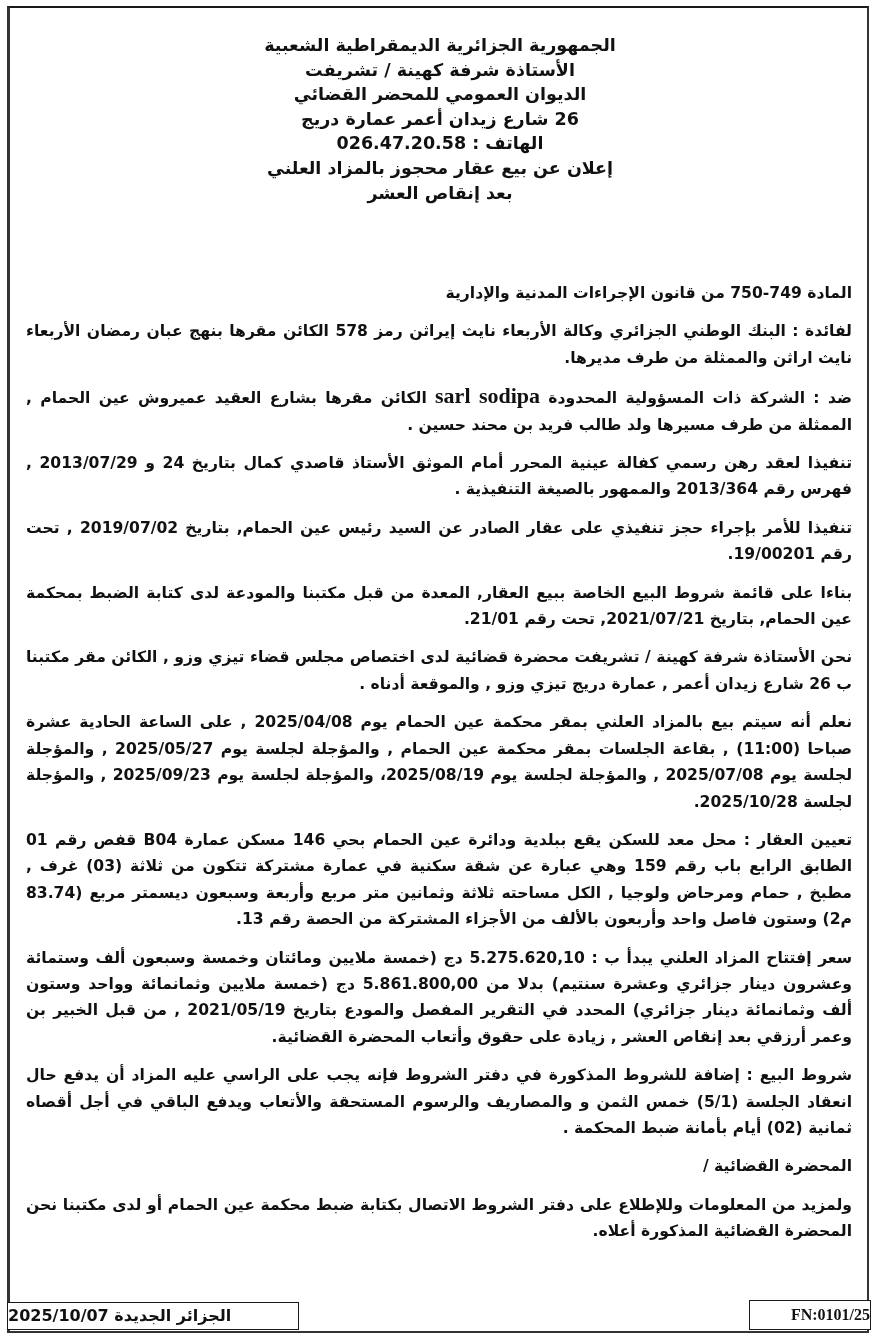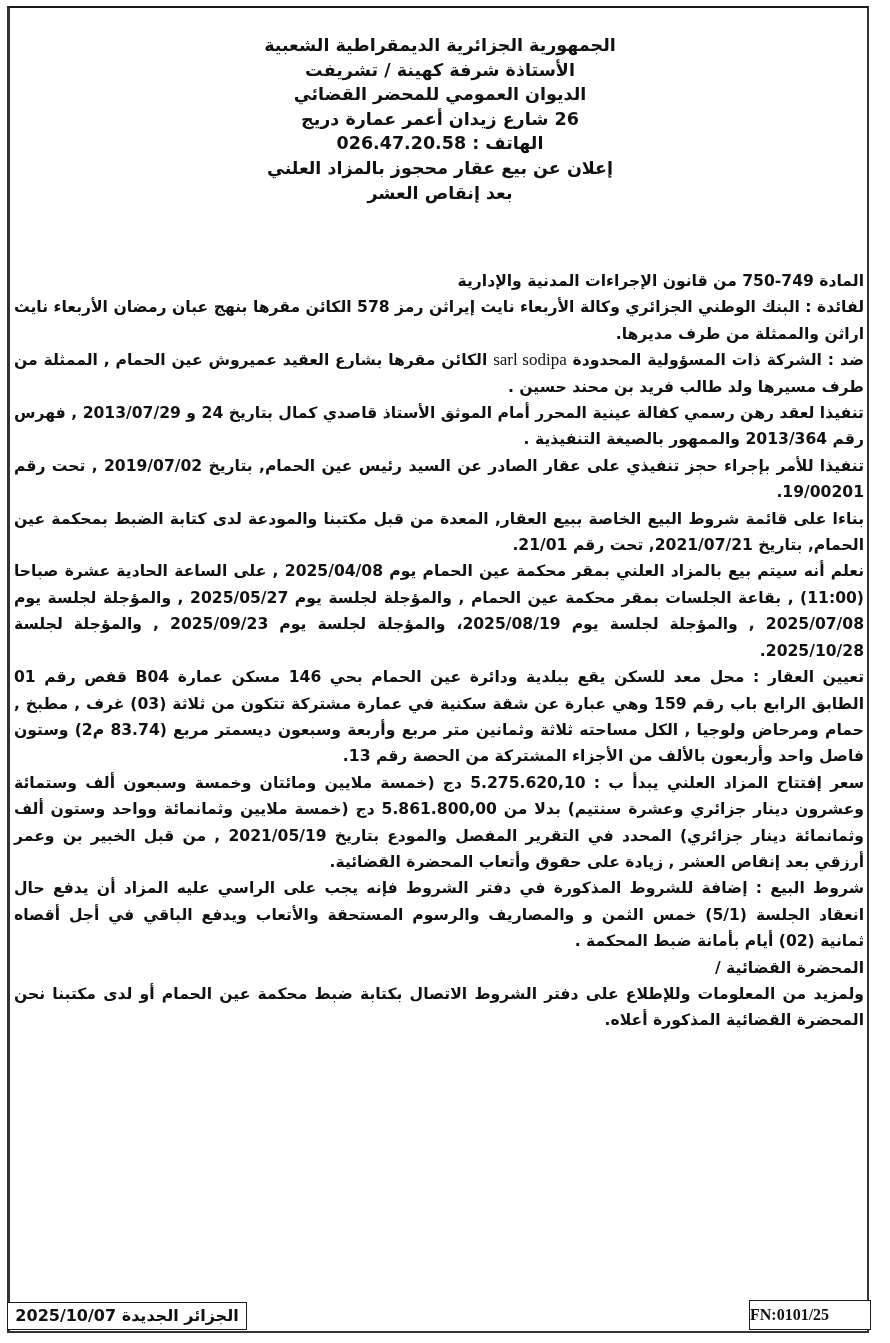--- a/index.html
+++ b/index.html
@@ -52,56 +52,56 @@
       width: 850px;
       top: 268px;
       direction: rtl;
       text-align: justify;
       text-align-last: right;
       font-weight: bold;
       font-size: 15.6px;
       line-height: 26.4px;
     }
     .para {
-      margin: 0;
+      margin: 12px;
       padding: 0;
     }
     .latin {
       font-family: "Liberation Serif", serif;
-      font-weight: normal;
-      font-size: 17px;
+      font-weight: bold;
+      font-size: 22px;
       unicode-bidi: embed;
       direction: ltr;
     }
     .footer-left {
       position: absolute;
       left: 7px;
       top: 1302px;
-      width: 240px;
+      width: 292px;
       height: 28px;
       border: 1.5px solid #1a1a1a;
       background: #ffffff;
       box-sizing: border-box;
-      text-align: center;
+      text-align: left;
       direction: rtl;
       font-weight: bold;
       font-size: 16px;
       line-height: 26px;
       white-space: nowrap;
     }
     .footer-right {
       position: absolute;
       left: 749px;
       top: 1300px;
       width: 122px;
       height: 30px;
       border: 1.5px solid #1a1a1a;
       background: #ffffff;
       box-sizing: border-box;
-      text-align: left;
+      text-align: right;
       font-family: "Liberation Serif", serif;
       font-weight: bold;
       font-size: 16px;
       line-height: 28px;
       white-space: nowrap;
     }
   </style>
 </head>
 <body>
 
@@ -117,20 +117,21 @@
   <div class="header-line">بعد إنقاص العشر</div>
 </div>
 
 <div class="body">
   <p class="para">المادة 749-750 من قانون الإجراءات المدنية والإدارية</p>
   <p class="para">لفائدة : البنك الوطني الجزائري وكالة الأربعاء نايث إيراثن رمز 578 الكائن مقرها بنهج عبان رمضان الأربعاء نايث اراثن والممثلة من طرف مديرها.</p>
   <p class="para"><span>ضد : الشركة ذات المسؤولية المحدودة</span> <span class="latin">sarl sodipa</span> <span>الكائن مقرها بشارع العقيد عميروش عين الحمام , الممثلة من طرف مسيرها ولد طالب فريد بن محند حسين .</span></p>
   <p class="para">تنفيذا لعقد رهن رسمي كفالة عينية المحرر أمام الموثق الأستاذ قاصدي كمال بتاريخ 24 و 2013/07/29 , فهرس رقم 2013/364 والممهور بالصيغة التنفيذية .</p>
   <p class="para">تنفيذا للأمر بإجراء حجز تنفيذي على عقار الصادر عن السيد رئيس عين الحمام, بتاريخ 2019/07/02 , تحت رقم 19/00201.</p>
   <p class="para">بناءا على قائمة شروط البيع الخاصة ببيع العقار, المعدة من قبل مكتبنا والمودعة لدى كتابة الضبط بمحكمة عين الحمام, بتاريخ 2021/07/21, تحت رقم 21/01.</p>
+  <p class="para">نحن الأستاذة شرفة كهينة / تشريفت محضرة قضائية لدى اختصاص مجلس قضاء تيزي وزو , الكائن مقر مكتبنا ب 26 شارع زيدان أعمر , عمارة دريج تيزي وزو , والموقعة أدناه .</p>
   <p class="para">نعلم أنه سيتم بيع بالمزاد العلني بمقر محكمة عين الحمام يوم 2025/04/08 , على الساعة الحادية عشرة صباحا (11:00) , بقاعة الجلسات بمقر محكمة عين الحمام , والمؤجلة لجلسة يوم 2025/05/27 , والمؤجلة لجلسة يوم 2025/07/08 , والمؤجلة لجلسة يوم 2025/08/19، والمؤجلة لجلسة يوم 2025/09/23 , والمؤجلة لجلسة 2025/10/28.</p>
   <p class="para">تعيين العقار : محل معد للسكن يقع ببلدية ودائرة عين الحمام بحي 146 مسكن عمارة B04 قفص رقم 01 الطابق الرابع باب رقم 159 وهي عبارة عن شقة سكنية في عمارة مشتركة تتكون من ثلاثة (03) غرف , مطبخ , حمام ومرحاض ولوجيا , الكل مساحته ثلاثة وثمانين متر مربع وأربعة وسبعون ديسمتر مربع (83.74 م2) وستون فاصل واحد وأربعون بالألف من الأجزاء المشتركة من الحصة رقم 13.</p>
   <p class="para">سعر إفتتاح المزاد العلني يبدأ ب : 5.275.620,10 دج (خمسة ملايين ومائتان وخمسة وسبعون ألف وستمائة وعشرون دينار جزائري وعشرة سنتيم) بدلا من 5.861.800,00 دج (خمسة ملايين وثمانمائة وواحد وستون ألف وثمانمائة دينار جزائري) المحدد في التقرير المفصل والمودع بتاريخ 2021/05/19 , من قبل الخبير بن وعمر أرزقي بعد إنقاص العشر , زيادة على حقوق وأتعاب المحضرة القضائية.</p>
   <p class="para">شروط البيع : إضافة للشروط المذكورة في دفتر الشروط فإنه يجب على الراسي عليه المزاد أن يدفع حال انعقاد الجلسة (5/1) خمس الثمن و والمصاريف والرسوم المستحقة والأتعاب ويدفع الباقي في أجل أقصاه ثمانية (02) أيام بأمانة ضبط المحكمة .</p>
   <p class="para">المحضرة القضائية /</p>
   <p class="para">ولمزيد من المعلومات وللإطلاع على دفتر الشروط الاتصال بكتابة ضبط محكمة عين الحمام أو لدى مكتبنا نحن المحضرة القضائية المذكورة أعلاه.</p>
 </div>
 
 <div class="footer-left">الجزائر الجديدة 2025/10/07</div>
 <div class="footer-right">FN:0101/25</div>

